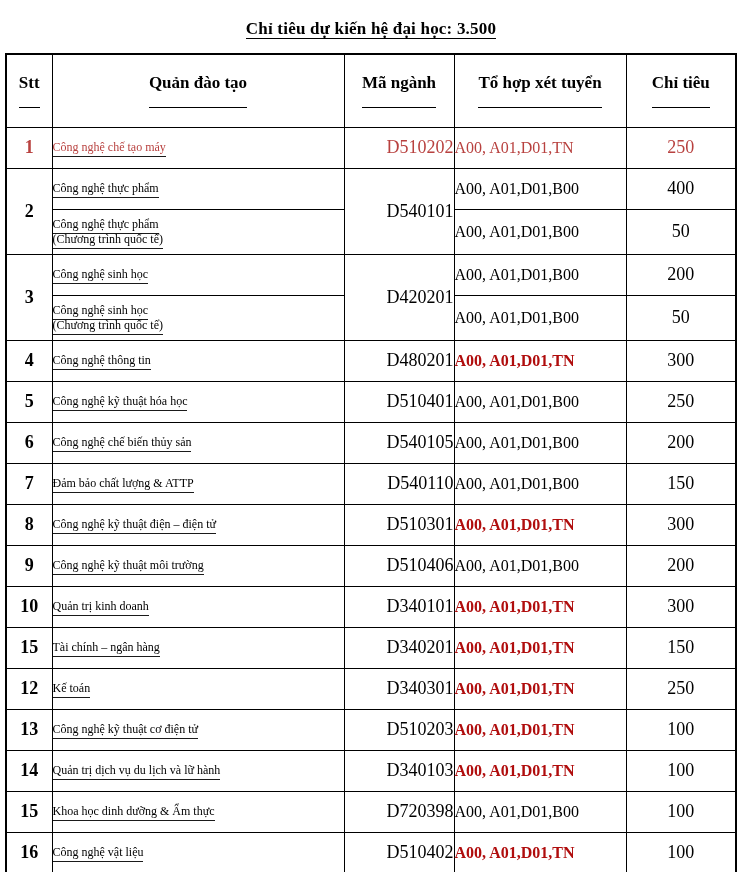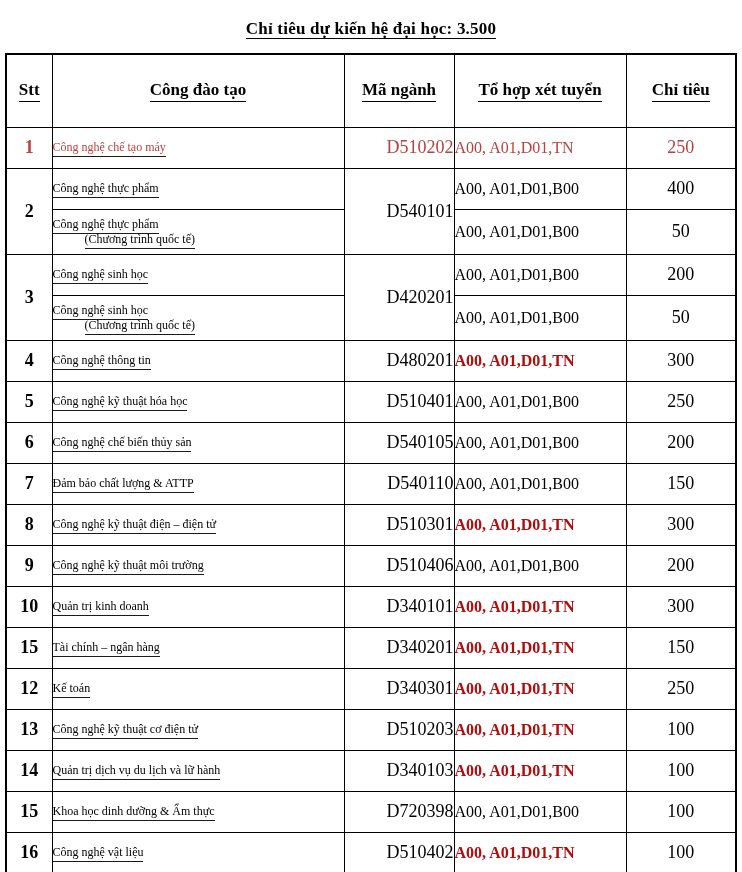--- a/index.html
+++ b/index.html
@@ -62,21 +62,21 @@
   
   thead th {
     height: 72px;
     font-weight: bold;
     font-size: 17px;
     text-align: center;
     vertical-align: middle;
   }
   thead .hdr-u {
     border-bottom: 1.5px solid #000;
-    padding-bottom: 1px;
+    padding-bottom: 14px;
     display: inline-block;
   }
 
   
   .cell-stt {
     text-align: center;
     font-weight: bold;
     font-size: 18px;
   }
   .cell-name {
@@ -122,41 +122,41 @@
       linear-gradient(-45deg, transparent 45%, #3b4cc0 45%, #3b4cc0 55%, transparent 55%);
     margin-top: 21px;
   }
   .sq-line {
     border-bottom: 1px solid #1a1a1a;
   }
 
   
   .red-plain { color: #b8413f; }
   .red-bold  { color: #b00d0d; font-weight: bold; }
-  .sub2 { display: block; margin-left: 32px; }
+  .sub2 { display: block; }
 </style>
 </head>
 <body>
 
 <div class="page">
 
   <div class="doc-title"><span class="u">Chỉ tiêu dự kiến hệ đại học: 3.500</span></div>
 
   <table class="admissions">
     <colgroup>
       <col class="c-stt">
       <col class="c-name">
       <col class="c-code">
       <col class="c-combo">
       <col class="c-quota">
     </colgroup>
     <thead>
       <tr>
         <th><span class="hdr-u">Stt</span></th>
-        <th><span class="hdr-u">Công đào tạo</span></th>
+        <th><span class="hdr-u">Quản đào tạo</span></th>
         <th><span class="hdr-u">Mã ngành</span></th>
         <th><span class="hdr-u">Tổ hợp xét tuyển</span></th>
         <th><span class="hdr-u">Chỉ tiêu</span></th>
       </tr>
     </thead>
     <tbody id="table-body">
         <tr class="r-single">
           <td class="cell-stt red-plain">1</td>
           <td class="cell-name red-plain"><span class="sq sq-line">Công nghệ chế tạo máy</span></td>
           <td class="cell-code red-plain">D510202</td>

